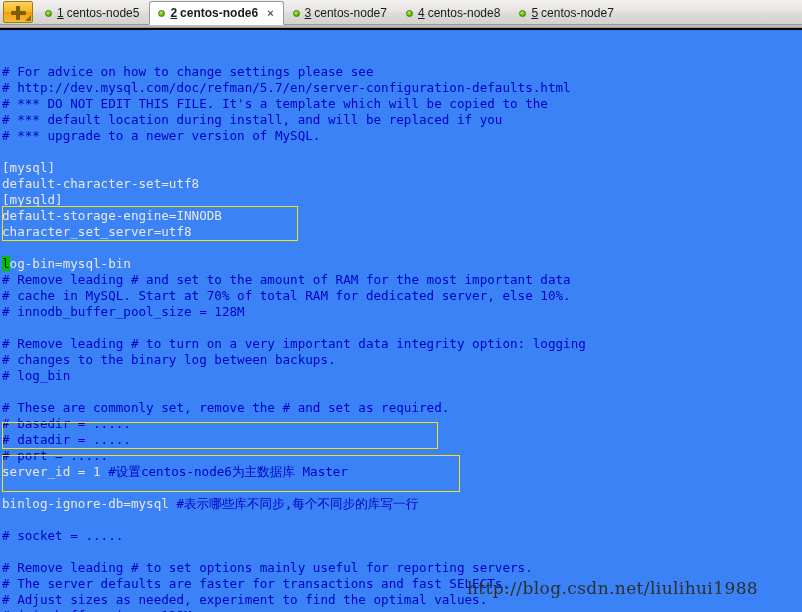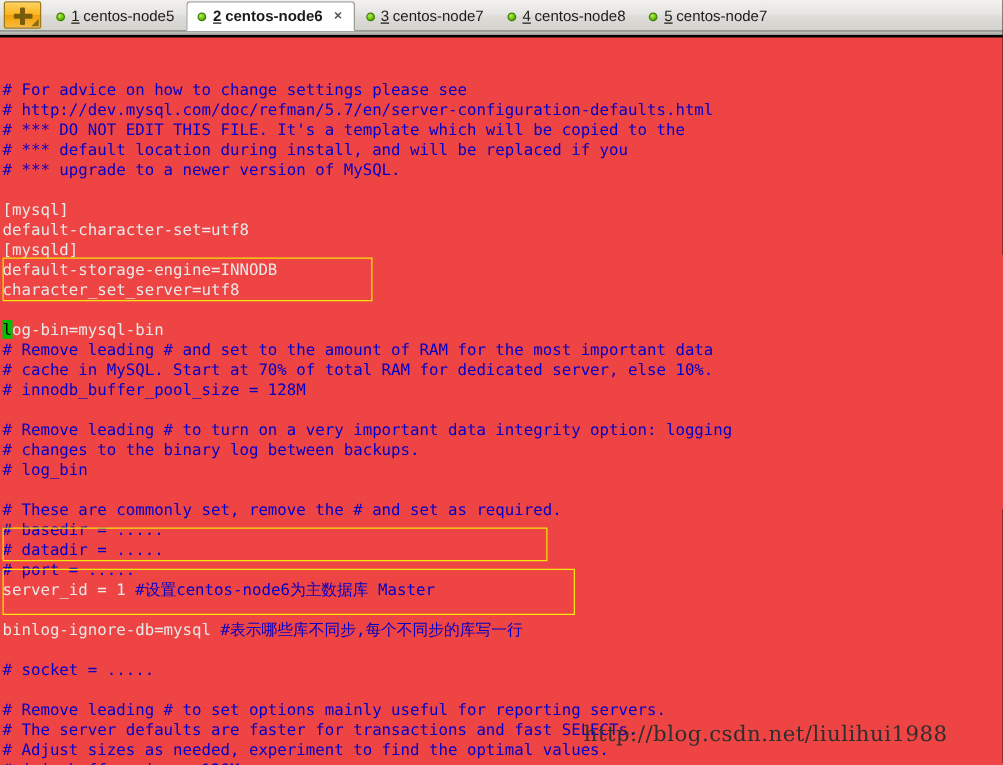--- a/index.html
+++ b/index.html
@@ -121,21 +121,21 @@
     color: #555;
     font-family: "Liberation Sans", sans-serif;
   }
 
   
   #terminal {
     position: absolute;
     left: 0; top: 30px;
     width: 802px;
     height: 582px;
-    background: #ef4444;
+    background: #3b82f6;
     overflow: hidden;
   }
   #screen {
     position: relative;
     padding: 2px 0 0 2px;
     font-family: "DejaVu Sans Mono", "Liberation Mono", monospace;
     font-size: 12.6px;
     line-height: 16px;
     letter-spacing: 0px;
     white-space: pre;

